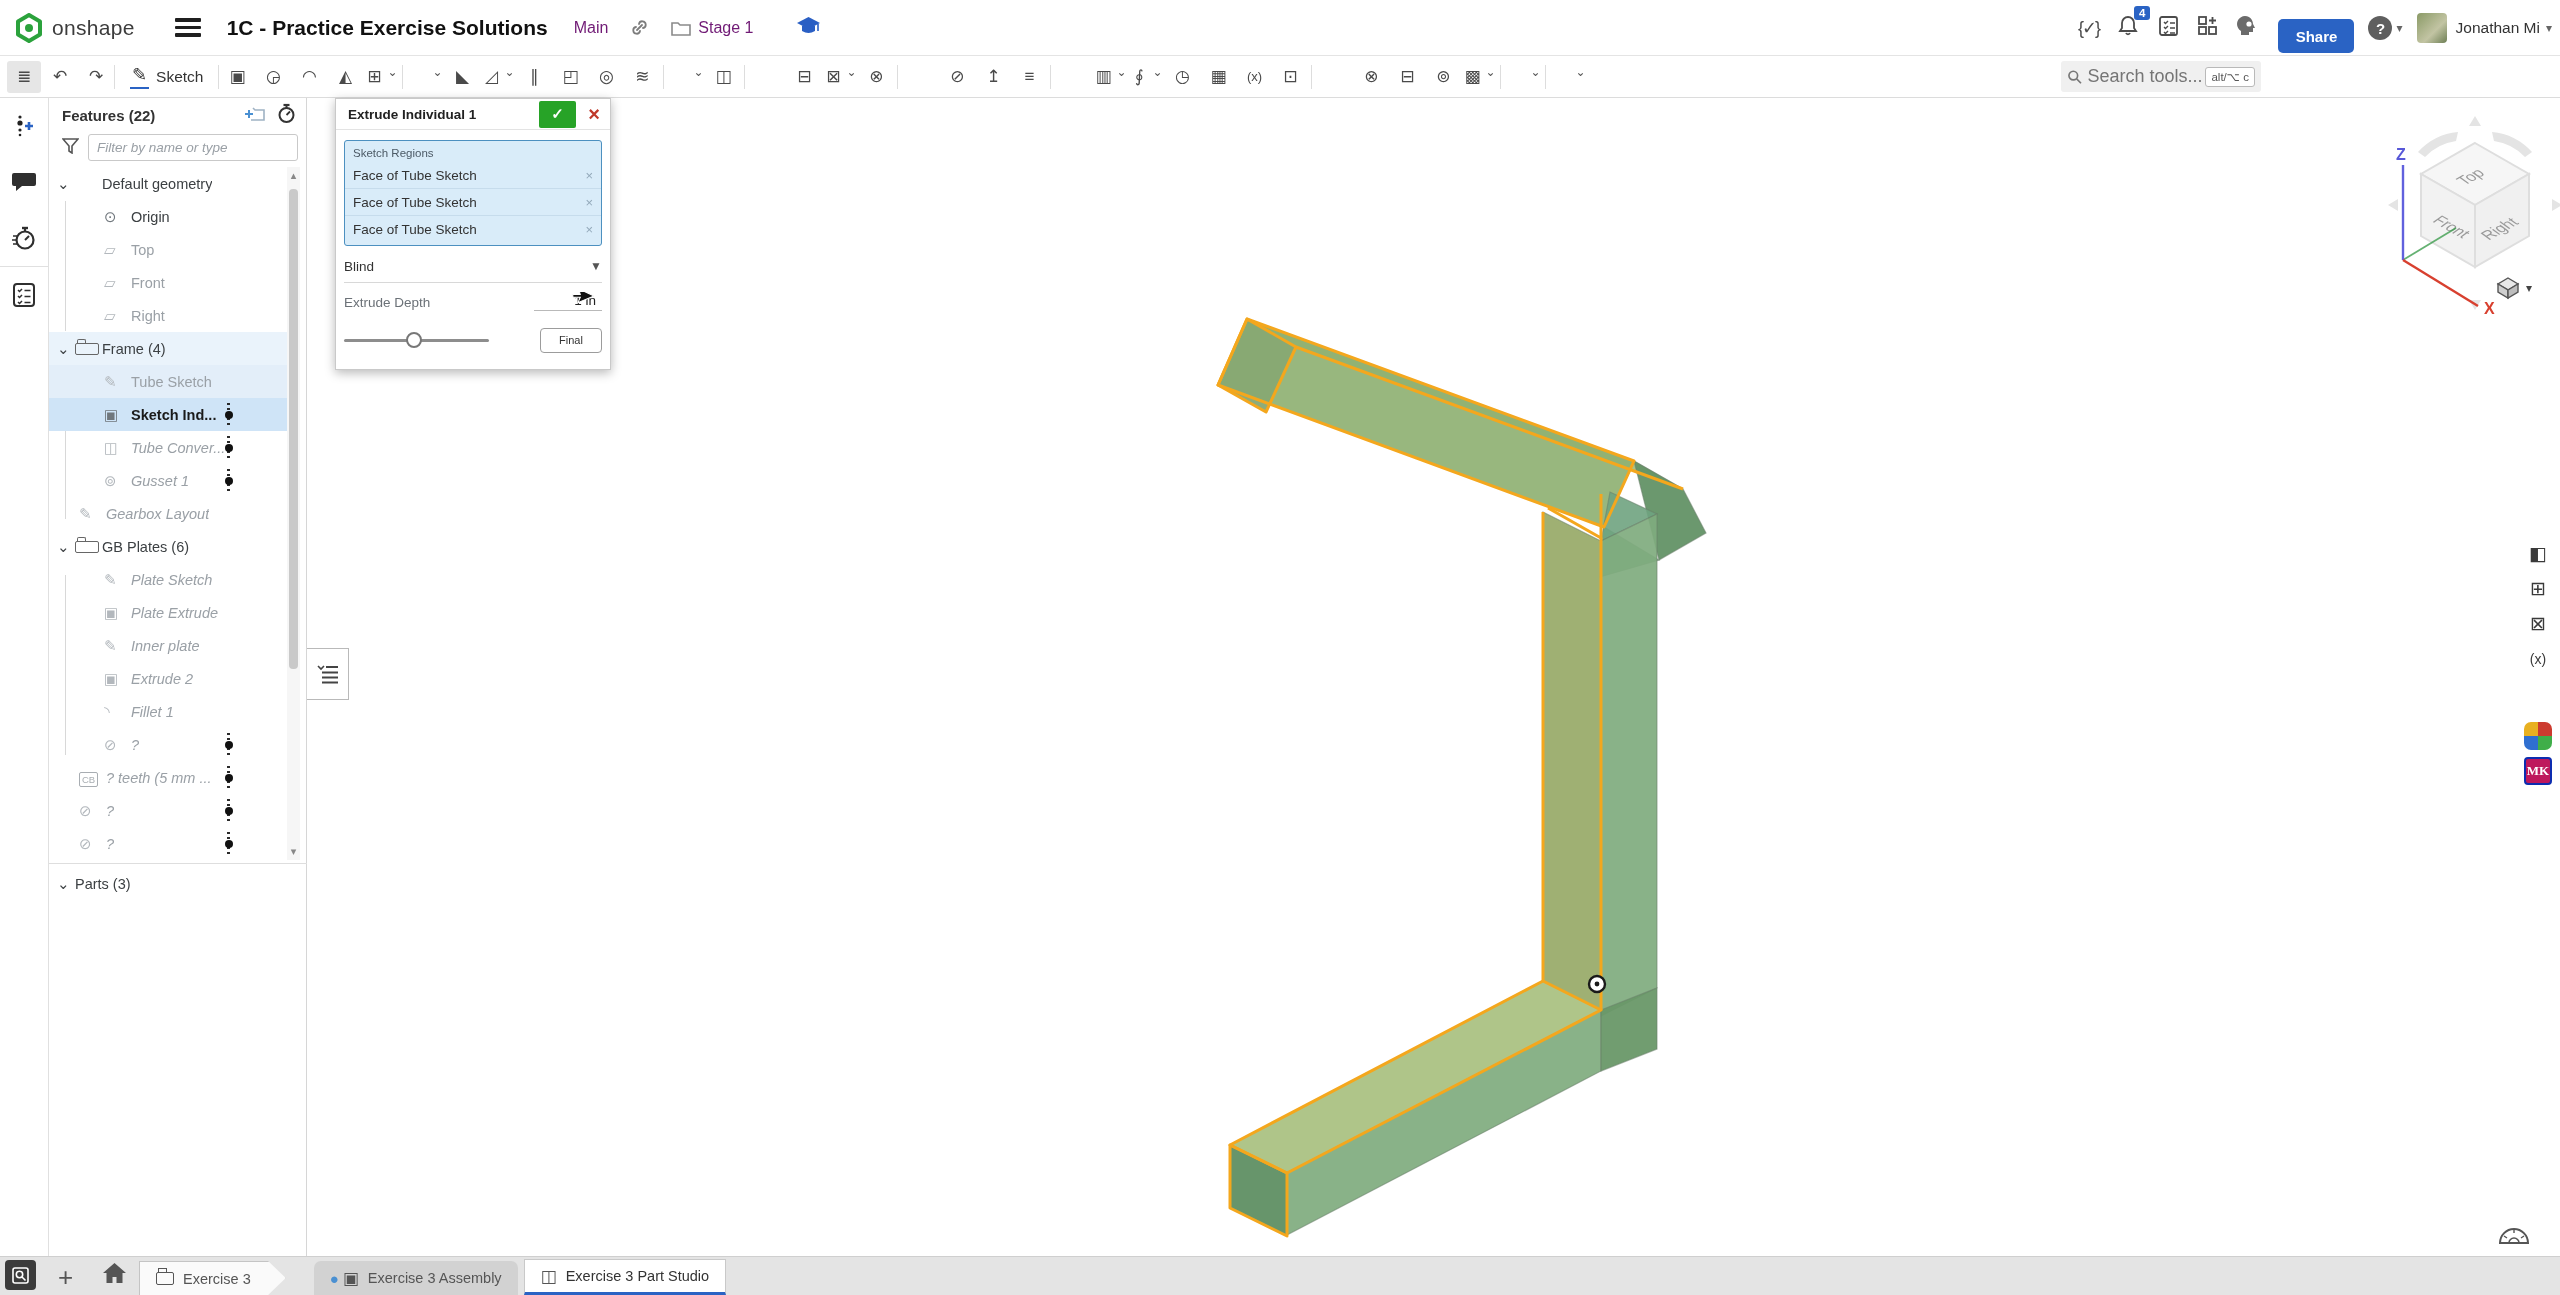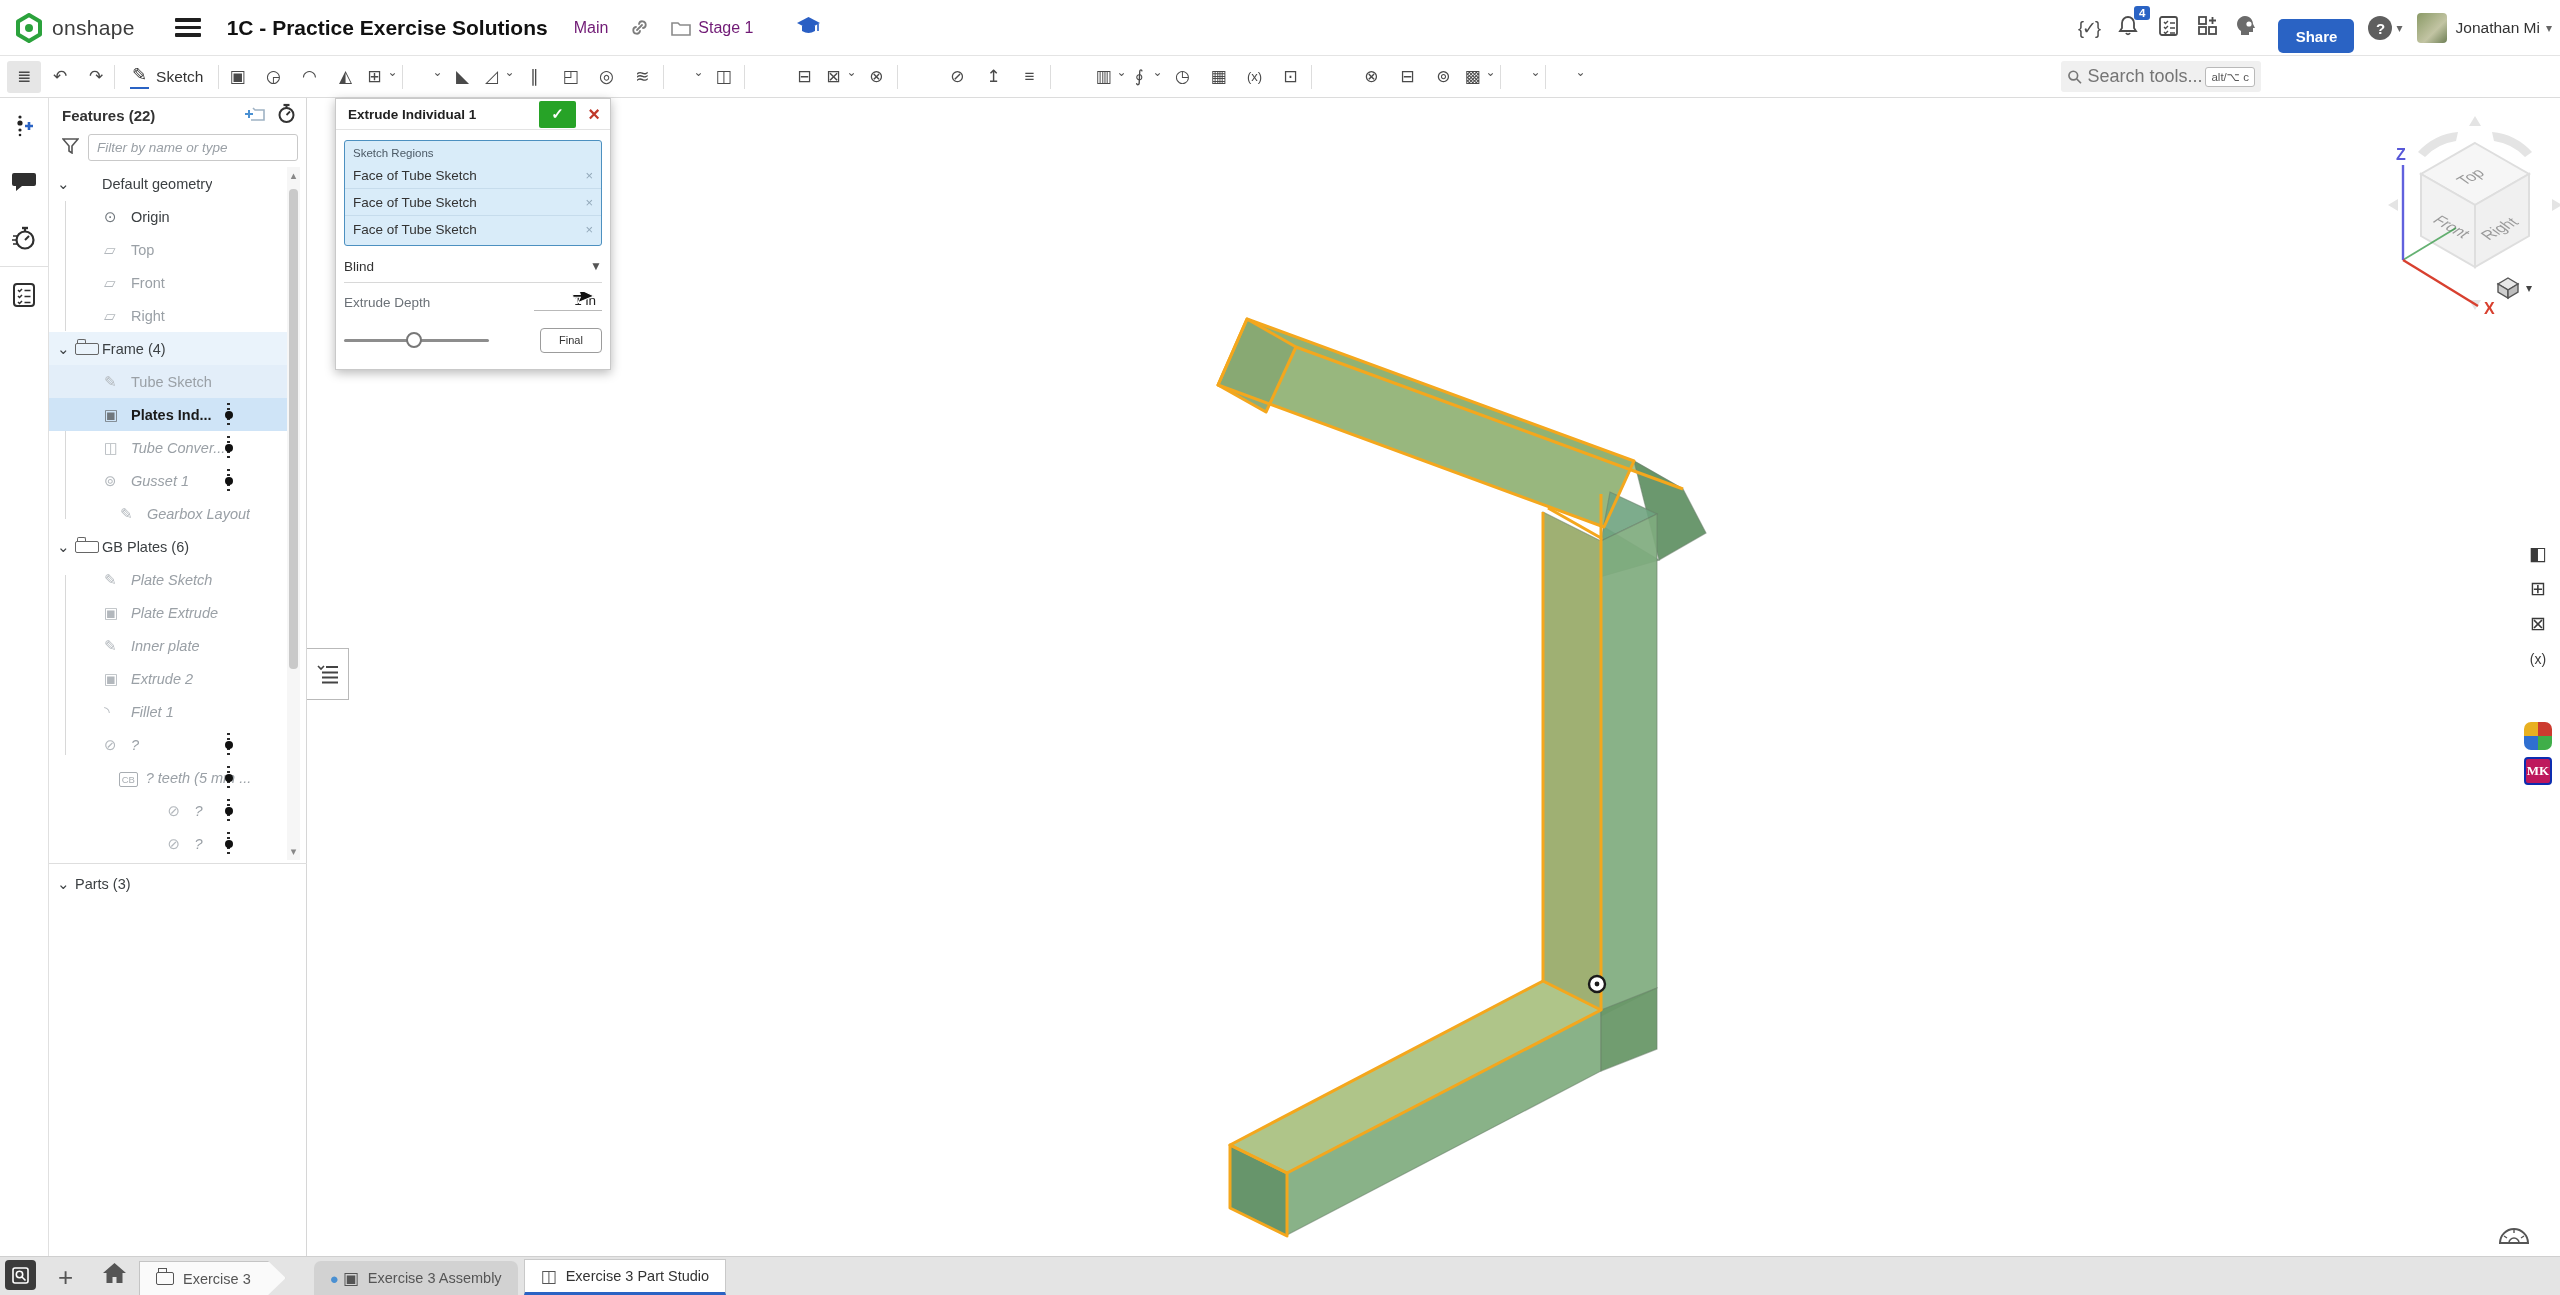--- a/index.html
+++ b/index.html
@@ -130,21 +130,21 @@
   .panel-hicon{color:#8aa0b5;font-size:16px;margin-left:12px;cursor:pointer;}
   .panel-hicon.dark{color:#333;}
   .filter-row{display:flex;align-items:center;padding:2px 8px 6px 13px;}
   .funnel{color:#555;margin-right:9px;}
   .filter-input{flex:1;height:27px;border:1px solid #c9c9c9;border-radius:3px;padding:0 8px;
     font-size:13.5px;font-style:italic;color:#555;outline:none;font-family:inherit;}
   .filter-input::placeholder{color:#9aa0a6;}
   .tree{position:relative;}
   .tree-row{position:relative;display:flex;align-items:center;height:33px;width:242px;
     font-size:14.5px;color:#3c4043;cursor:pointer;}
-  .r0c{padding-left:8px;} .r1{padding-left:37px;} .r0n{padding-left:12px;justify-content:center;}
+  .r0c{padding-left:8px;} .r1{padding-left:37px;} .r0n{padding-left:12px;}
   .tr-caret{width:18px;font-size:15px;color:#3c4043;}
   .tr-caret[data-caret="1"]::before{content:"⌄";}
   .tr-icon{width:24px;color:#70777d;font-size:15px;flex:none;}
   .tr-label{white-space:nowrap;overflow:hidden;margin-left:3px;}
   .sel{background:#cfe4f7;} .hl{background:#e3eef9;} .hlf{background:#eaf3fb;}
   .bold .tr-label{font-weight:bold;color:#1a1a1a;}
   .dim .tr-label{color:#9aa0a6;}
   .dimi .tr-label{color:#9aa0a6;font-style:italic;}
   .dim .tr-icon,.dimi .tr-icon{color:#b3b8bd;}
   .partbold .tr-label{font-weight:bold;color:#222;}
@@ -514,21 +514,21 @@
         <div class="tree-row r1 dim hl">
           <span class="tr-caret"></span>
           <span class="tr-icon" data-icon="sketch-icon"></span>
           <span class="tr-label">Tube Sketch</span>
 
         </div>
 
         <div class="tree-row r1 sel bold">
           <span class="tr-caret"></span>
           <span class="tr-icon" data-icon="extrude-icon"></span>
-          <span class="tr-label">Plates Ind...</span>
+          <span class="tr-label">Sketch Ind...</span>
           <span class="tr-handle" data-show="1"></span>
         </div>
 
         <div class="tree-row r1 dimi">
           <span class="tr-caret"></span>
           <span class="tr-icon" data-icon="convert-icon"></span>
           <span class="tr-label">Tube Conver...</span>
           <span class="tr-handle" data-show="1"></span>
         </div>
 

